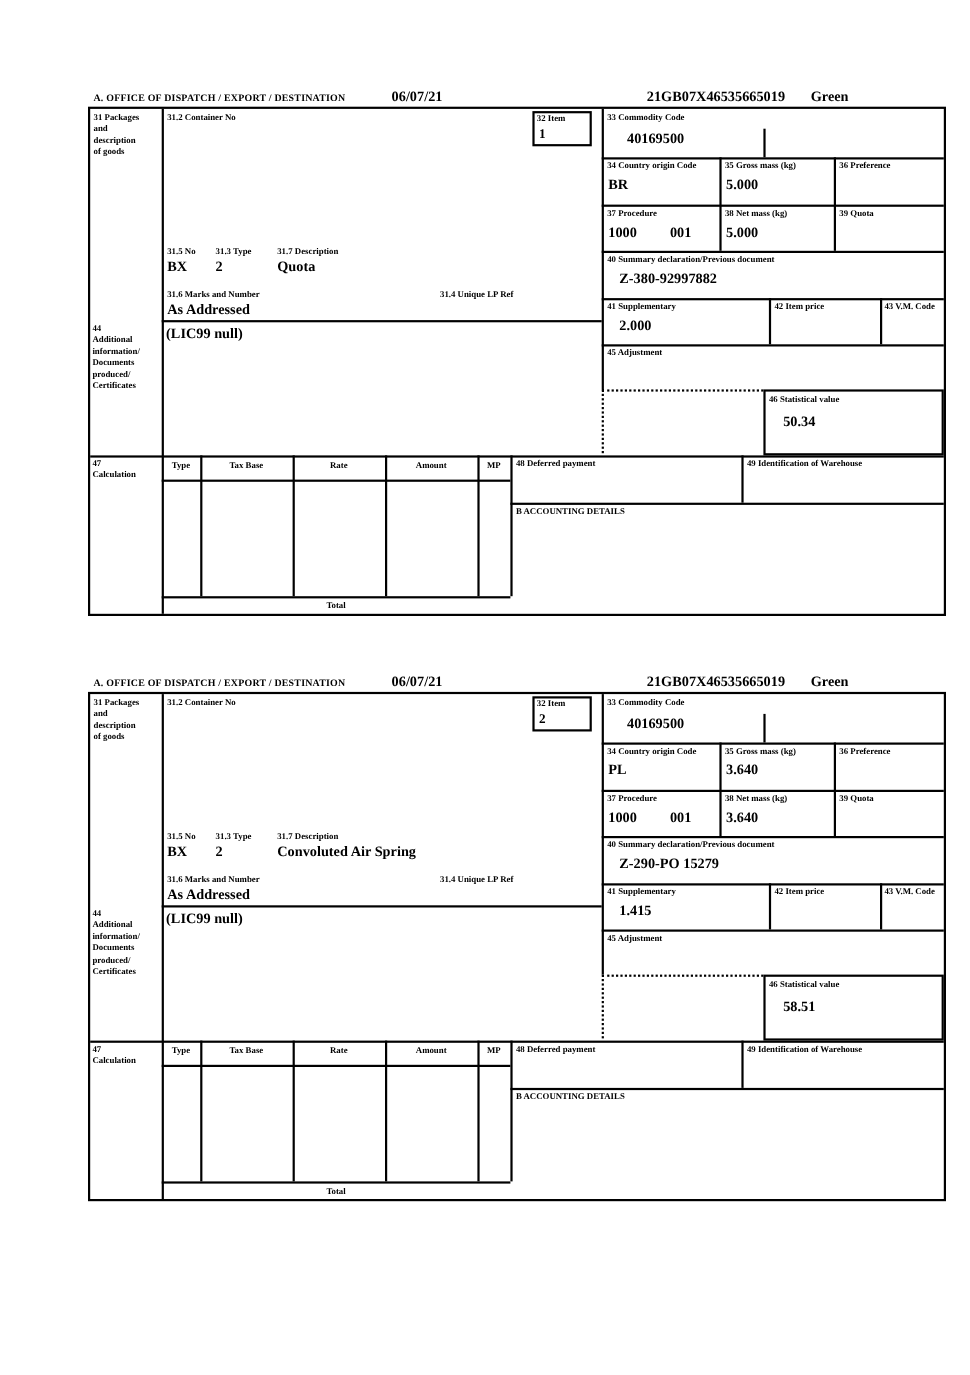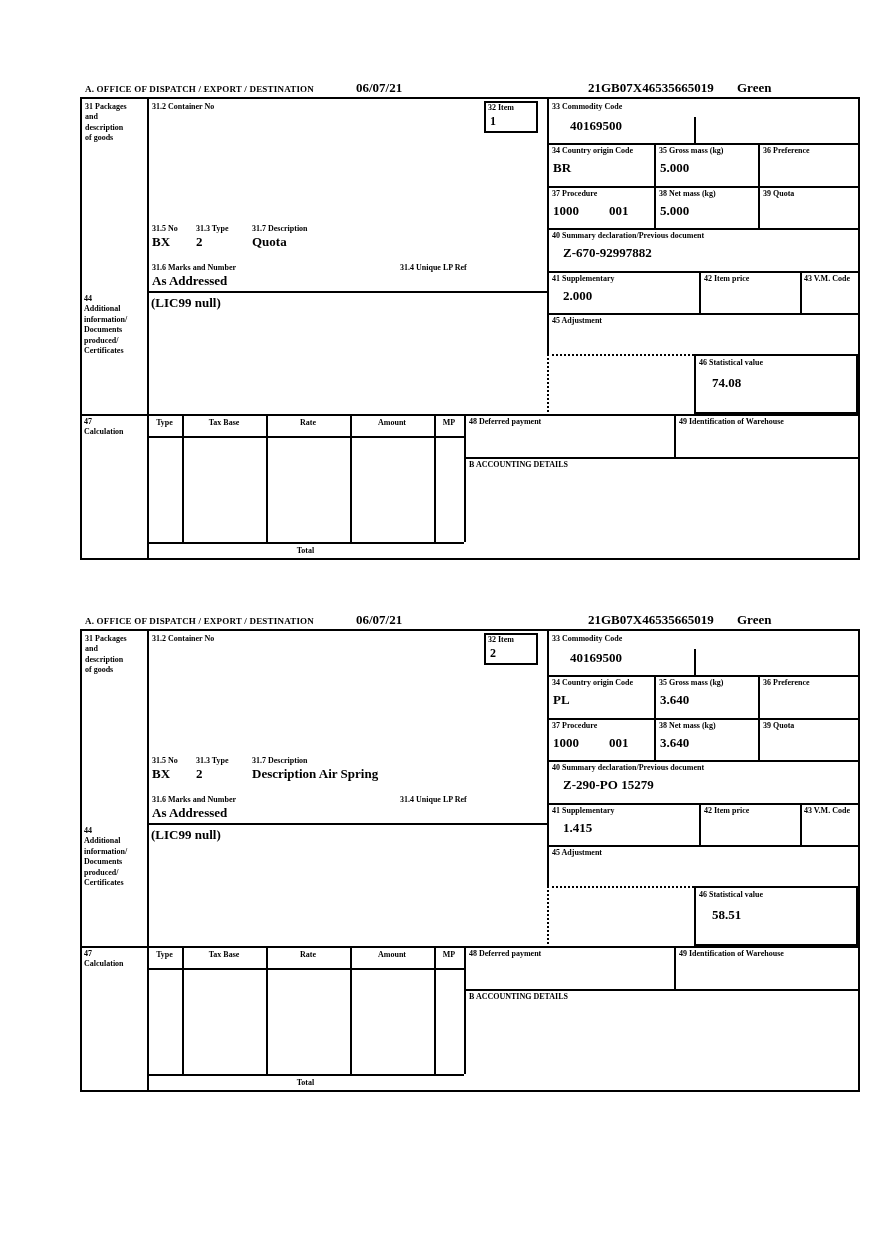--- a/index.html
+++ b/index.html
@@ -94,41 +94,41 @@
       <div class="lbl" style="left:170px;top:125px;">31.7 Description</div>
       <div class="val" style="left:70px;top:135px;">BX</div>
       <div class="val" style="left:114px;top:135px;">2</div>
       <div class="val" style="left:170px;top:135px;">Quota</div>
 
       <div class="lbl" style="left:70px;top:164px;">31.6 Marks and Number</div>
       <div class="lbl" style="left:318px;top:164px;">31.4 Unique LP Ref</div>
       <div class="val" style="left:70px;top:174px;">As Addressed</div>
 
       <div class="lbl" style="left:470px;top:132px;">40 Summary declaration/Previous document</div>
-      <div class="val" style="left:481px;top:146px;">Z-670-92997882</div>
+      <div class="val" style="left:481px;top:146px;">Z-380-92997882</div>
 
       <div class="lbl" style="left:470px;top:175px;">41 Supplementary</div>
       <div class="val" style="left:481px;top:189px;">2.000</div>
       <div class="lbl" style="left:622px;top:175px;">42 Item price</div>
       <div class="lbl" style="left:722px;top:175px;">43 V.M. Code</div>
 
       <div class="lbl" style="left:470px;top:217px;">45 Adjustment</div>
 
       <div class="lbl lblw" style="left:2px;top:195px;width:60px;">
         <div>44</div>
         <div>Additional</div>
         <div>information/</div>
         <div>Documents</div>
         <div>produced/</div>
         <div>Certificates</div>
       </div>
       <div class="val" style="left:69px;top:196px;">(LIC99 null)</div>
 
       <div class="lbl" style="left:617px;top:259px;">46 Statistical value</div>
-      <div class="val" style="left:630px;top:276px;">74.08</div>
+      <div class="val" style="left:630px;top:276px;">50.34</div>
 
       <div class="lbl lblw" style="left:2px;top:318px;width:58px;">
         <div>47</div>
         <div>Calculation</div>
       </div>
       <div class="lbl ctr" style="left:65px;top:319px;width:35px;">Type</div>
       <div class="lbl ctr" style="left:100px;top:319px;width:84px;">Tax Base</div>
       <div class="lbl ctr" style="left:184px;top:319px;width:84px;">Rate</div>
       <div class="lbl ctr" style="left:268px;top:319px;width:84px;">Amount</div>
       <div class="lbl ctr" style="left:352px;top:319px;width:30px;">MP</div>
@@ -199,21 +199,21 @@
       <div class="val" style="left:527px;top:104px;">001</div>
       <div class="lbl" style="left:577px;top:90px;">38 Net mass (kg)</div>
       <div class="val" style="left:578px;top:104px;">3.640</div>
       <div class="lbl" style="left:681px;top:90px;">39 Quota</div>
 
       <div class="lbl" style="left:70px;top:125px;">31.5 No</div>
       <div class="lbl" style="left:114px;top:125px;">31.3 Type</div>
       <div class="lbl" style="left:170px;top:125px;">31.7 Description</div>
       <div class="val" style="left:70px;top:135px;">BX</div>
       <div class="val" style="left:114px;top:135px;">2</div>
-      <div class="val" style="left:170px;top:135px;">Description Air Spring</div>
+      <div class="val" style="left:170px;top:135px;">Convoluted Air Spring</div>
 
       <div class="lbl" style="left:70px;top:164px;">31.6 Marks and Number</div>
       <div class="lbl" style="left:318px;top:164px;">31.4 Unique LP Ref</div>
       <div class="val" style="left:70px;top:174px;">As Addressed</div>
 
       <div class="lbl" style="left:470px;top:132px;">40 Summary declaration/Previous document</div>
       <div class="val" style="left:481px;top:146px;">Z-290-PO 15279</div>
 
       <div class="lbl" style="left:470px;top:175px;">41 Supplementary</div>
       <div class="val" style="left:481px;top:189px;">1.415</div>

